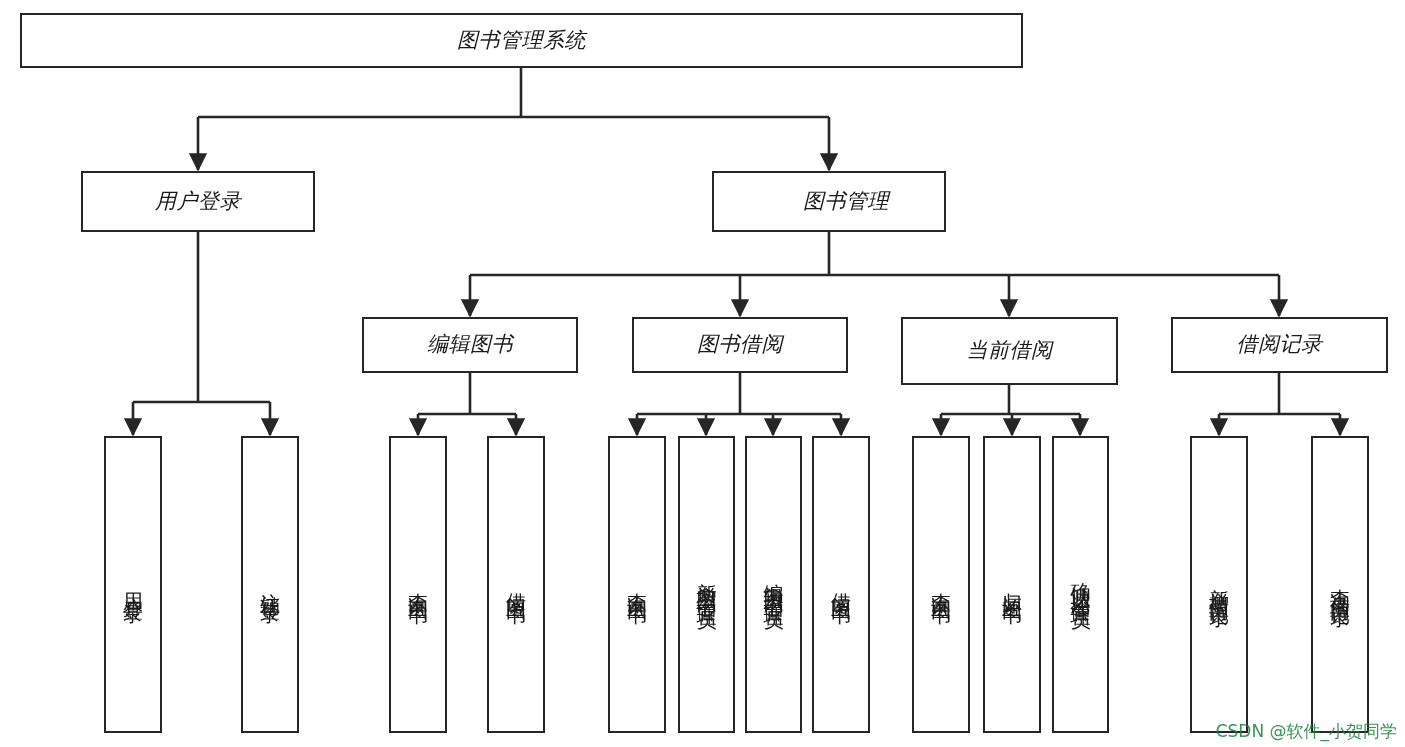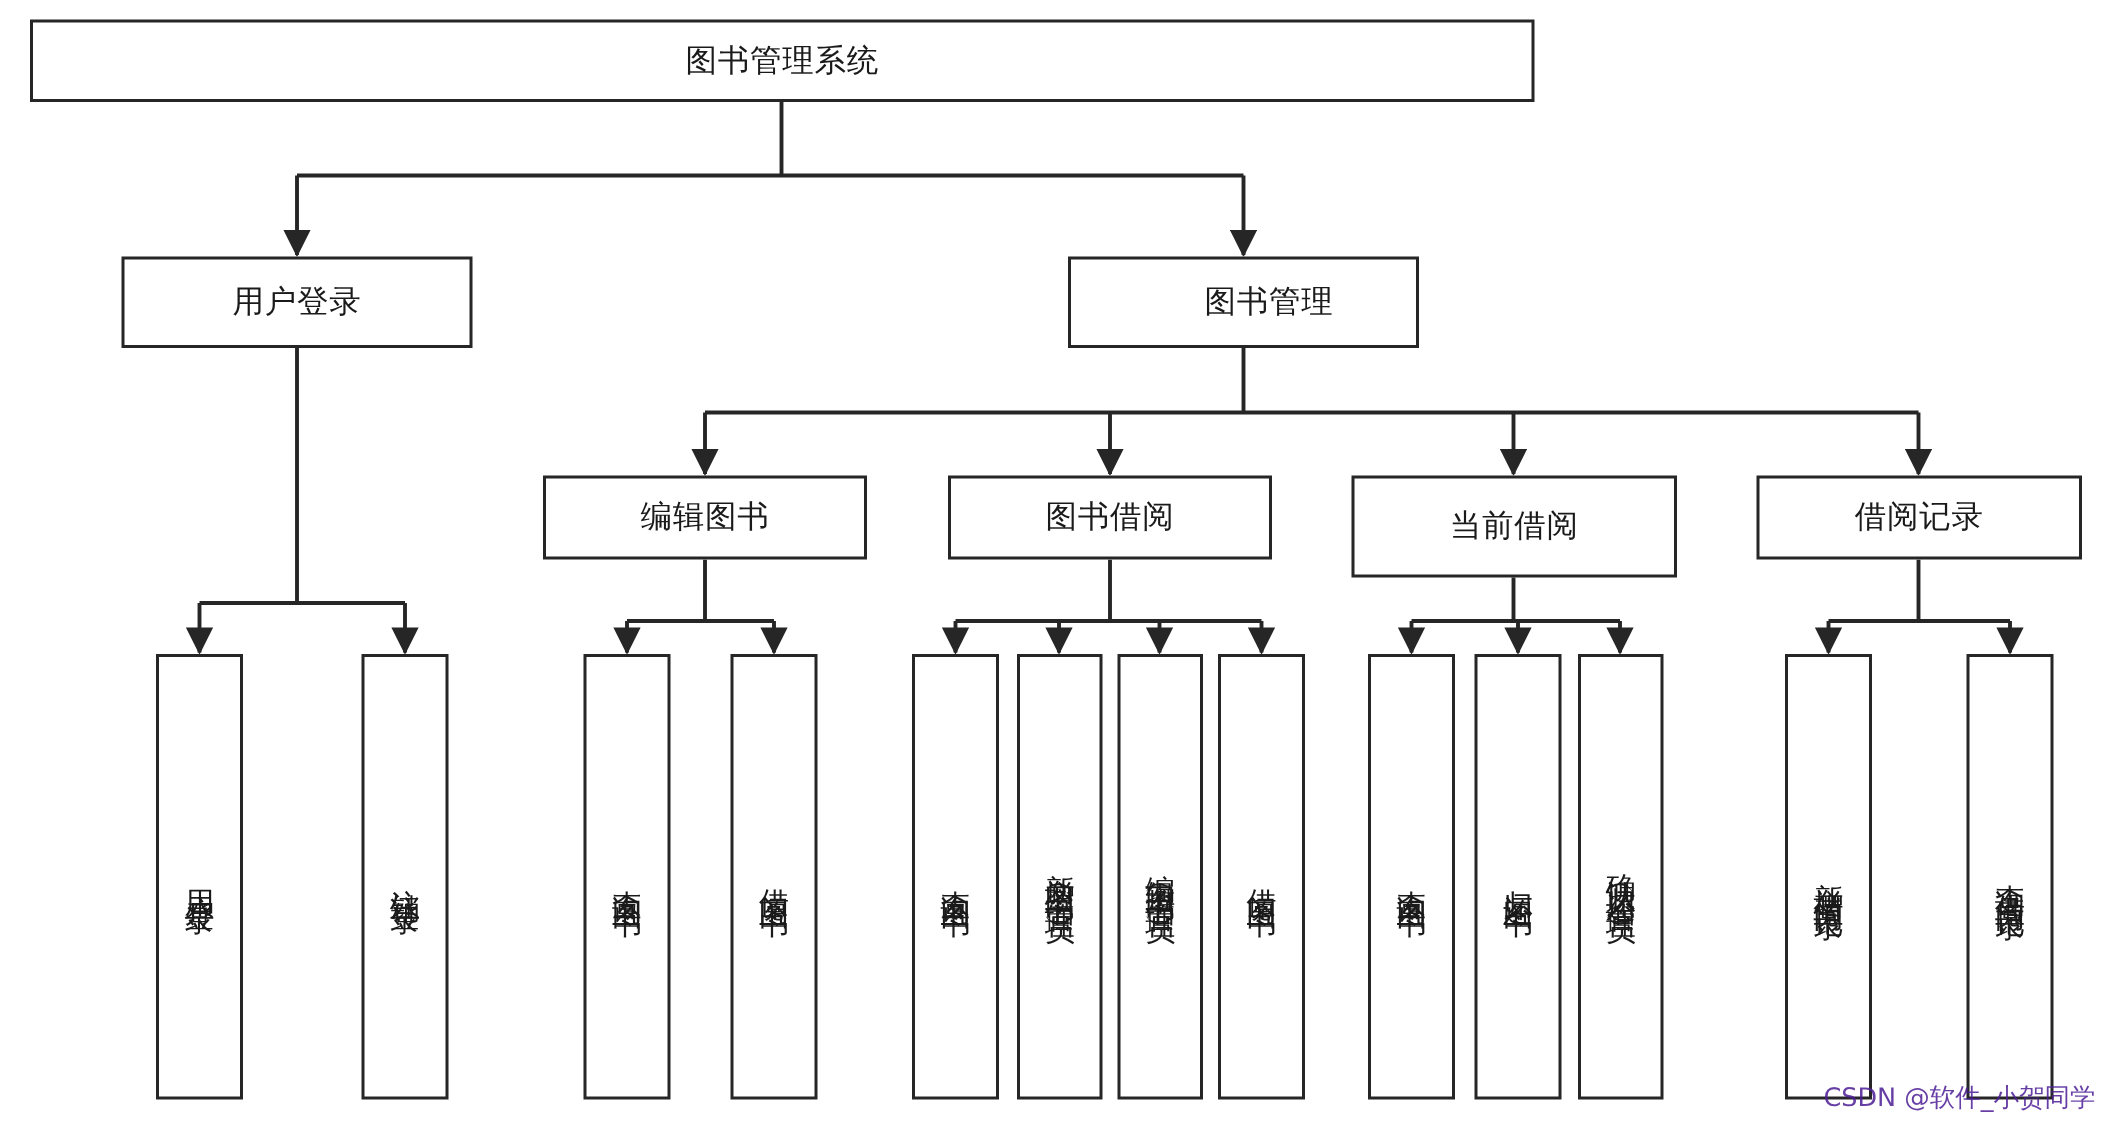--- a/index.html
+++ b/index.html
@@ -34,41 +34,42 @@
     display: flex;
     align-items: center;
     justify-content: center;
     color: #1a1a1a;
     z-index: 2;
   }
   .node.h {
     font-size: 21px;
     letter-spacing: 0.5px;
     line-height: 1.2;
+    font-style: italic;
   }
   .node.v {
     font-size: 20px;
   }
   .node.v .vtext {
     writing-mode: vertical-rl;
     text-orientation: upright;
     letter-spacing: 4px;
     line-height: 1.05;
     white-space: nowrap;
     text-align: center;
   }
   .node.h .htext {
     white-space: nowrap;
   }
   #watermark {
     position: absolute;
     right: 8px;
     bottom: 4px;
     font-size: 17px;
-    color: #4c1d95;
+    color: #15803d;
     white-space: nowrap;
     z-index: 5;
     opacity: 0.85;
   }
 </style>
 </head>
 <body>
 
 <div id="canvas">
 

